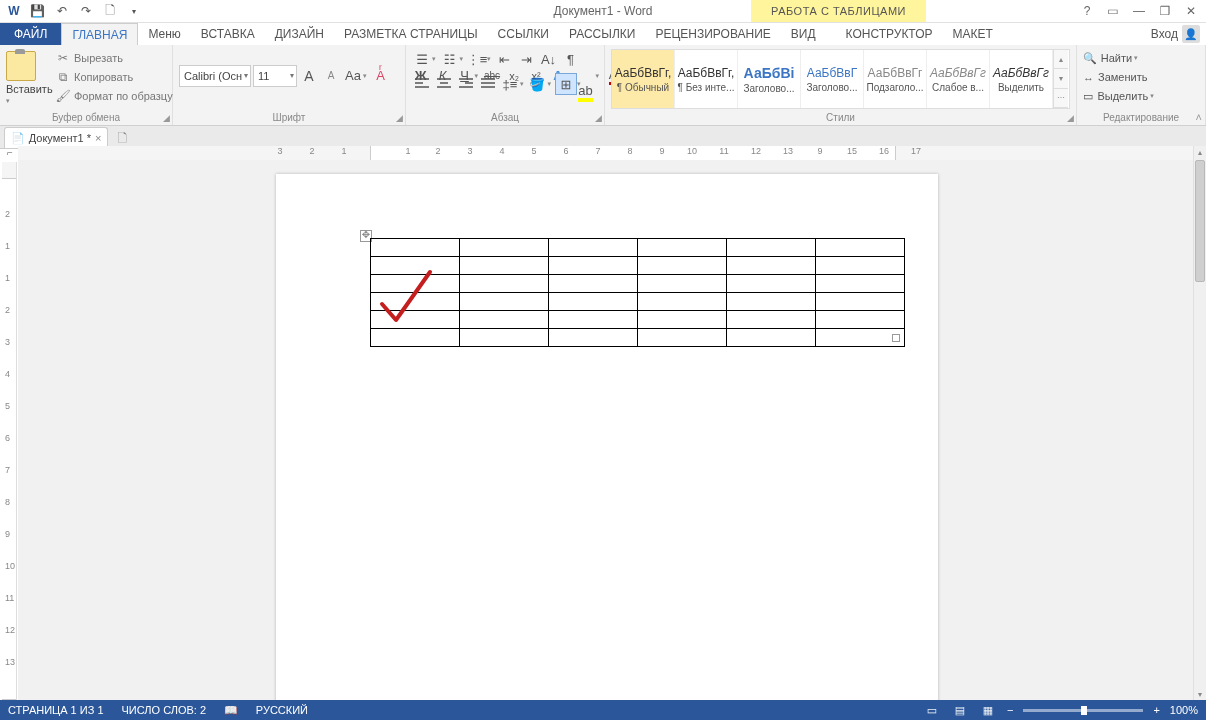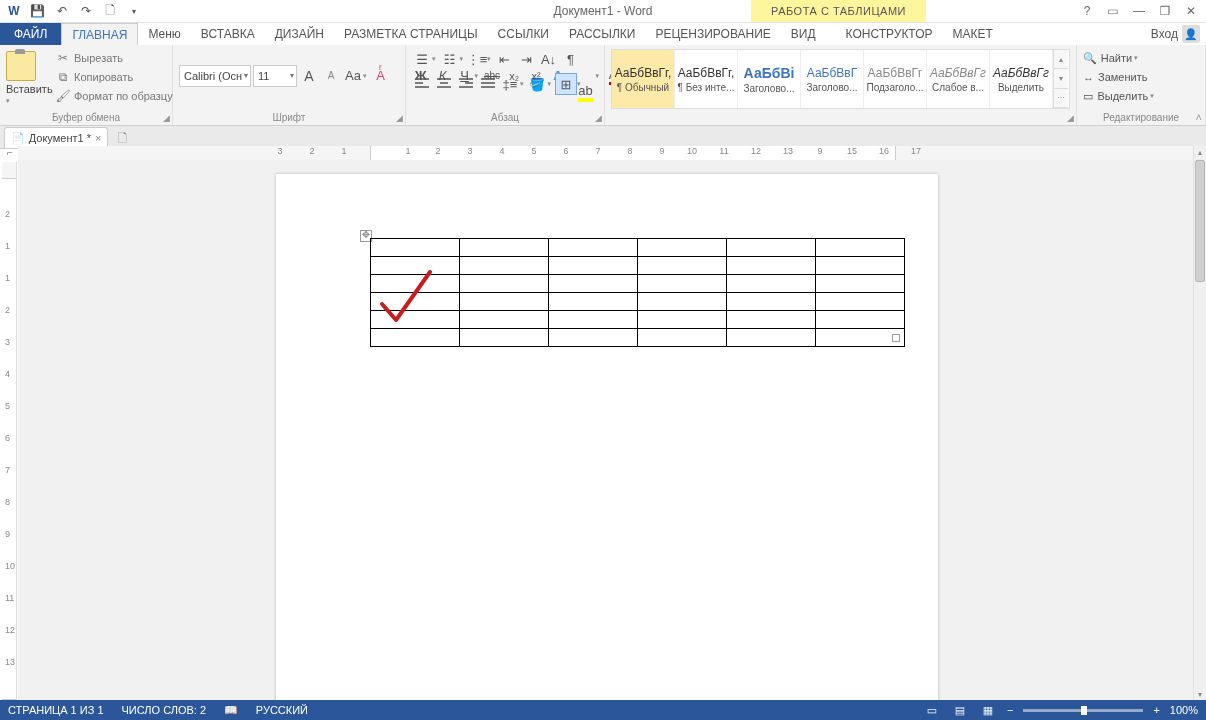--- a/index.html
+++ b/index.html
@@ -773,20 +773,21 @@
       <div class="style-item">
         <div class="preview" style="font-style:italic;">АаБбВвГг</div>
         <div class="label">Выделить</div>
       </div>
       <div class="styles-expand">
         <div>▴</div>
         <div>▾</div>
         <div>⋯</div>
       </div>
     </div>
+    <div class="group-label">Стили</div>
     <div class="launcher">◢</div>
   </div>
 
   <div class="ribbon-group" style="width:116px;">
     <div class="edit-body">
       <div>
           <span>🔍</span>
           <span>Найти</span>
           <span class="dropdown-arrow"> ▾</span>
         </div>

